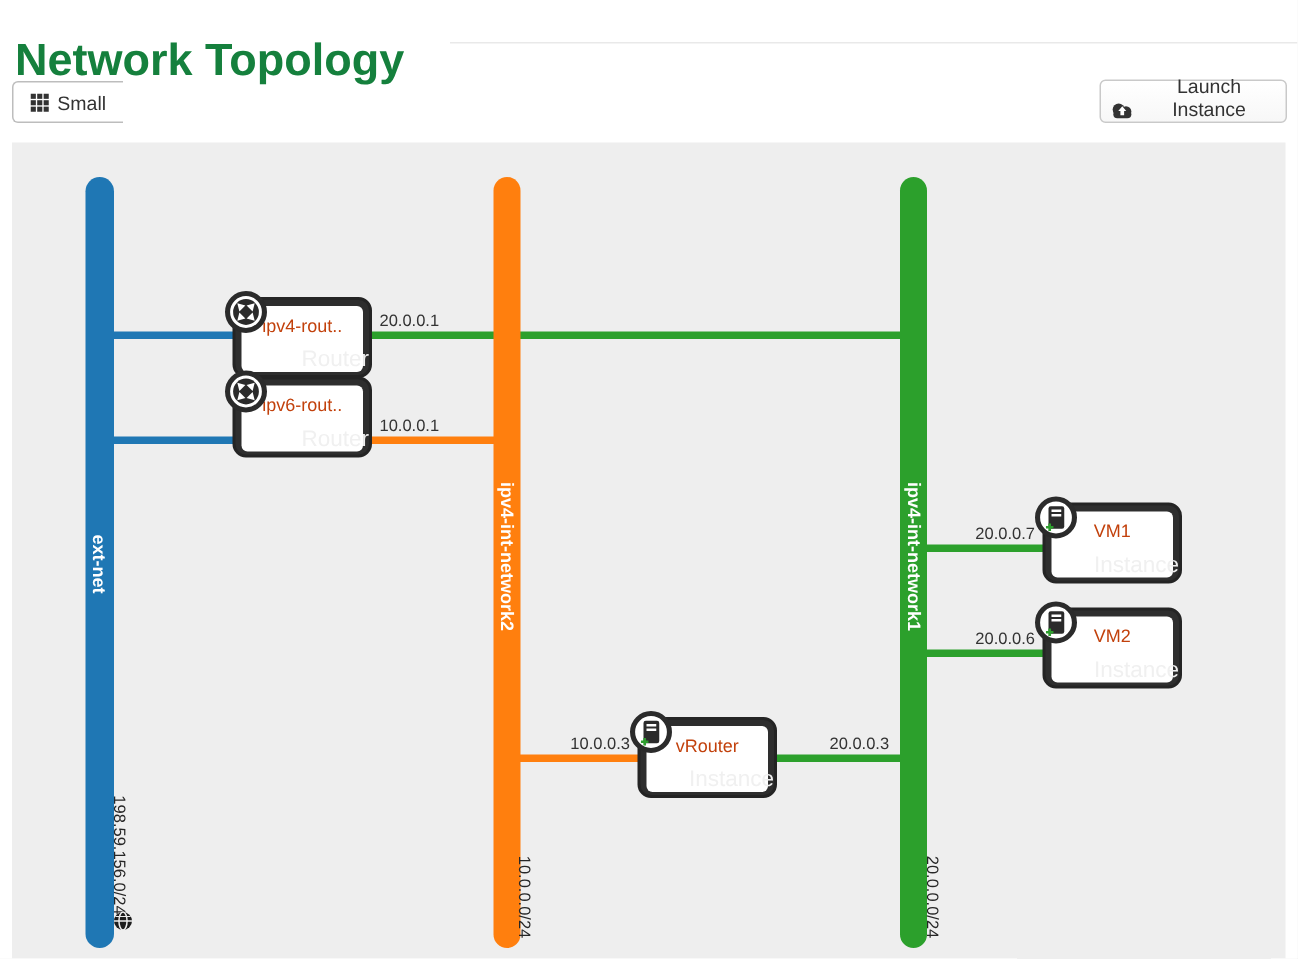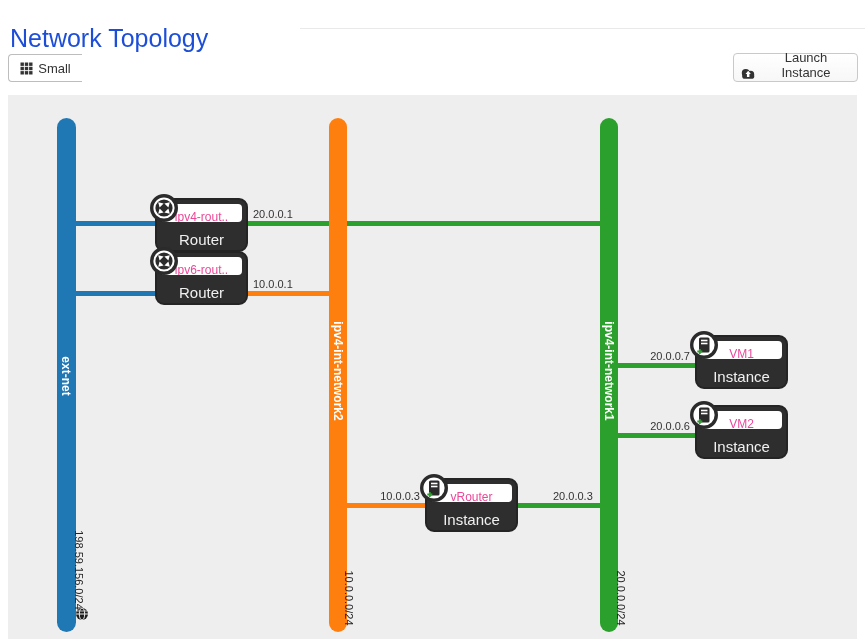--- a/index.html
+++ b/index.html
@@ -1,20 +1,20 @@
 <!DOCTYPE html>
 <html><head>
 <meta charset="utf-8">
 <style>
   html,body{margin:0;padding:0;background:#fff;width:865px;height:639px;overflow:hidden;
     font-family:"Liberation Sans","DejaVu Sans",sans-serif;}
   #app{position:relative;width:865px;height:639px;}
   
   .page-title{position:absolute;left:10px;top:0;height:42px;line-height:42px;
-    font-size:25px;font-weight:normal;color:#1d4ed8;white-space:nowrap;}
+    font-size:30px;font-weight:bold;color:#15803d;white-space:nowrap;}
   .header-rule{position:absolute;left:300px;top:28px;width:565px;height:1px;background:#e9e9e9;}
   
   .btn-group{position:absolute;left:8px;top:54px;height:28px;display:flex;}
   .btn{display:flex;align-items:center;justify-content:center;gap:5px;height:28px;
     background:#fff;border:1px solid #bdbdbd;font-size:13px;color:#333;box-sizing:border-box;
     cursor:pointer;}
   .btn-small{width:74px;border-right:none;border-radius:4px 0 0 4px;}
   .btn-normal{width:83px;border-radius:0 4px 4px 0;background:#e4e4e4;
     box-shadow:inset 0 2px 4px rgba(0,0,0,.13);}
   .btn-launch{position:absolute;left:733px;top:53px;width:125px;height:29px;border-radius:4px;
@@ -31,23 +31,23 @@
   .cidr-label{position:absolute;transform:translate(-50%,-50%) rotate(90deg);white-space:nowrap;
     font-size:11px;color:#262626;z-index:3;}
   .link{position:absolute;height:5px;z-index:1;}
   .link-blue{background:#1f77b4;}
   .link-orange{background:#ff7f0e;}
   .link-green{background:#2ca02c;}
   .ip-label{position:absolute;font-size:11px;color:#333;z-index:3;white-space:nowrap;}
   .ip-right{width:52px;text-align:right;}
   .device{position:absolute;width:93px;height:54px;background:#2e2e2e;border:2px solid #242424;
     border-radius:9px;box-sizing:border-box;z-index:4;cursor:pointer;}
-  .device-name{position:absolute;top:4px;left:4px;right:4px;height:18px;background:#fff;
-    border-radius:4px;font-size:12px;line-height:26px;text-align:center;color:#ec4899;overflow:hidden;}
-  .device-type{position:absolute;bottom:0;left:0;right:0;text-align:center;font-size:15px;
+  .device-name{position:absolute;top:4px;left:4px;right:4px;height:44px;background:#fff;
+    border-radius:4px;font-size:12px;line-height:26px;text-align:center;color:#c2410c;overflow:hidden;}
+  .device-type{position:absolute;bottom:0;left:0;right:0;text-align:right;font-size:15px;
     color:#f0f0f0;line-height:20px;}
   .device-badge{position:absolute;width:30px;height:30px;left:-8px;top:-7px;z-index:5;}
   .globe{position:absolute;left:67px;top:512px;z-index:3;}
 </style>
 </head>
 <body>
 
 <div id="app">
 
   <h1 class="page-title">Network Topology</h1>

